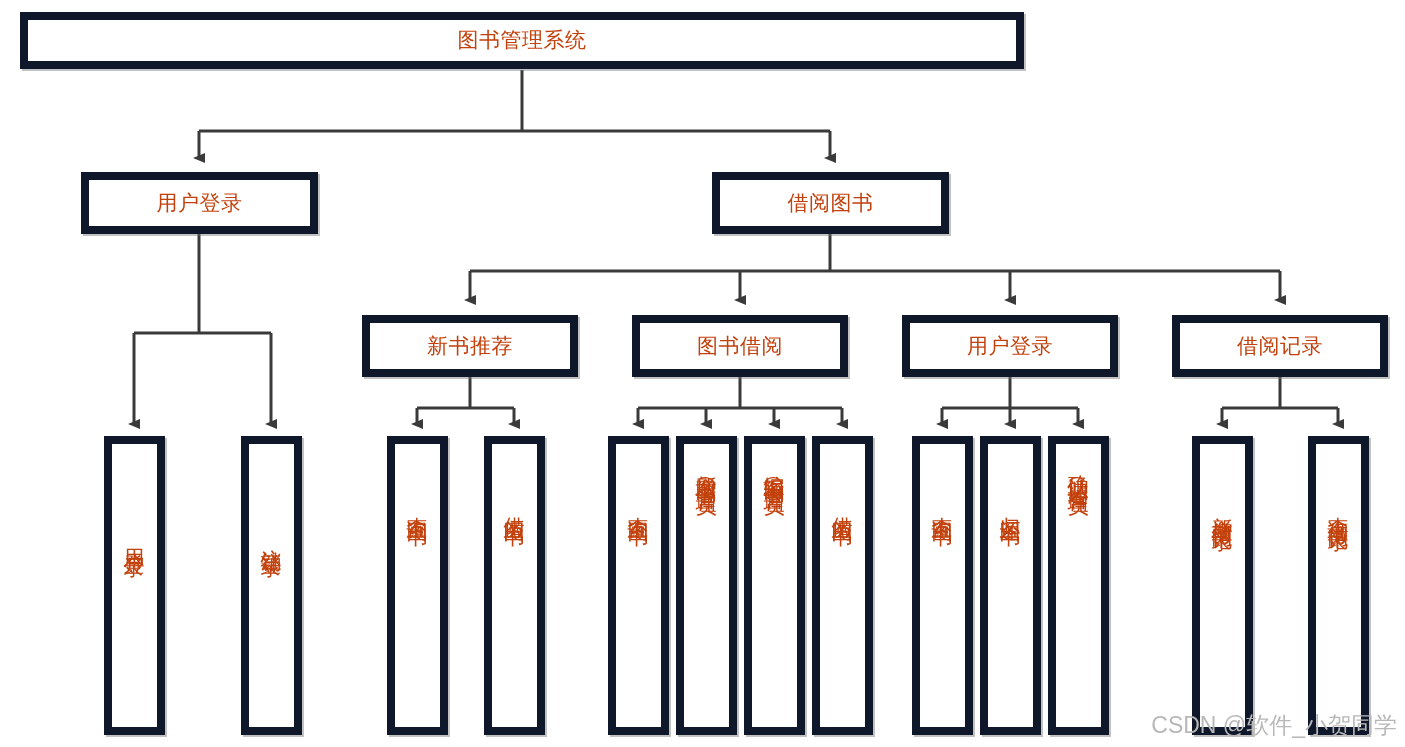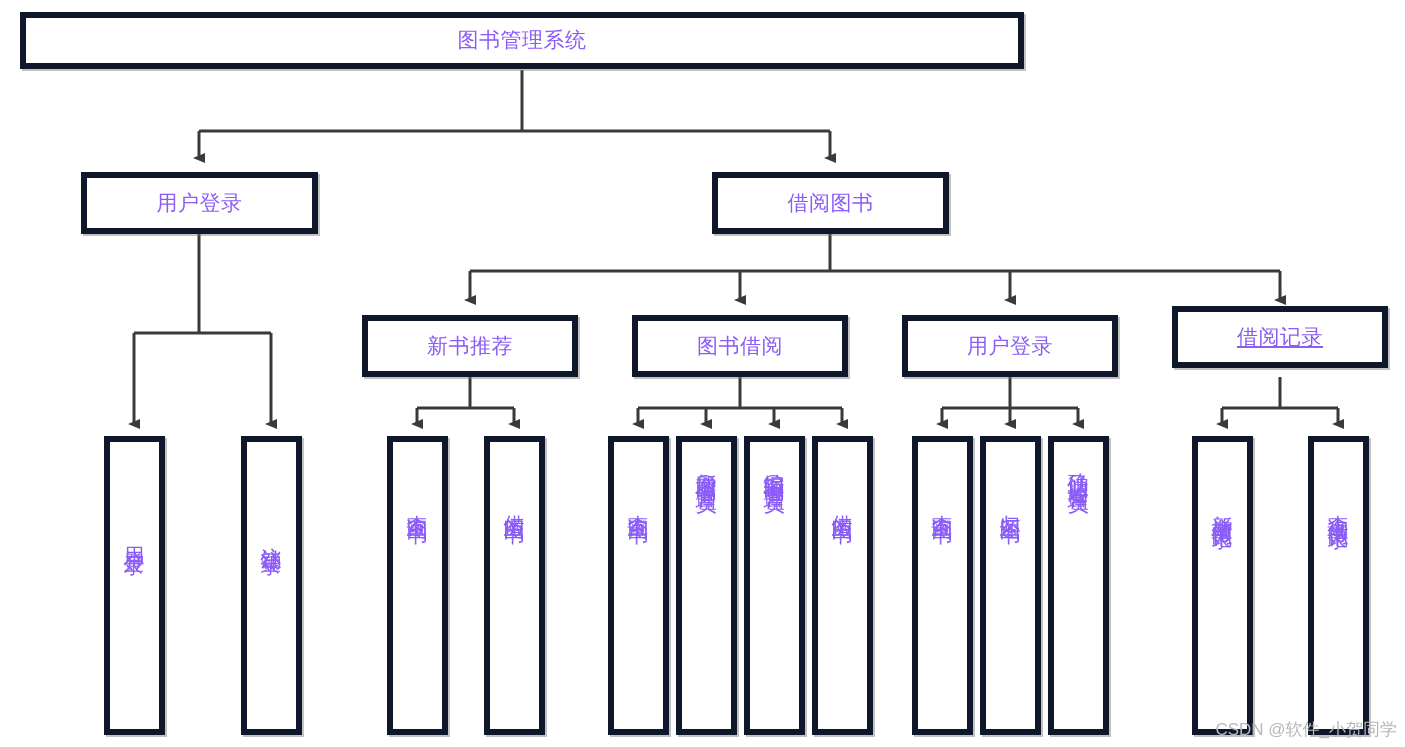--- a/index.html
+++ b/index.html
@@ -22,26 +22,26 @@
     left: 0;
     top: 0;
     width: 1405px;
     height: 747px;
     pointer-events: none;
   }
   .node {
     position: absolute;
     box-sizing: border-box;
     background: #ffffff;
-    border: 6px solid #0f172a;
+    border: 8px solid #0f172a;
     box-shadow: 2px 2px 0 rgba(120,120,120,0.45);
     display: flex;
     align-items: center;
     justify-content: center;
-    color: #8b5cf6;
+    color: #c2410c;
     z-index: 2;
   }
   .node-label {
     font-size: 21px;
     line-height: 1.15;
     letter-spacing: 0.5px;
     white-space: nowrap;
   }
   .node.vertical {
     align-items: flex-start;
@@ -59,21 +59,21 @@
   .node.vertical.mid .node-label {
     margin-top: 74px;
   }
   .node.vertical.mid2 .node-label {
     margin-top: 42px;
   }
   .watermark {
     position: absolute;
     right: 8px;
     bottom: 6px;
-    font-size: 17px;
+    font-size: 23px;
     color: #b8b8b8;
     z-index: 5;
     white-space: nowrap;
   }
 </style>
 </head>
 <body>
 
 <div id="canvas">
 
@@ -140,21 +140,21 @@
 
   <div class="node" style="left:632px; top:315px; width:216px; height:62px;">
     <span class="node-label">图书借阅</span>
   </div>
   <div class="node" style="left:362px; top:315px; width:216px; height:62px;">
     <span class="node-label">新书推荐</span>
   </div>
   <div class="node" style="left:902px; top:315px; width:216px; height:62px;">
     <span class="node-label">用户登录</span>
   </div>
-  <div class="node" style="left:1172px; top:306px; width:216px; height:62px;text-decoration:underline;">
+  <div class="node" style="left:1172px; top:315px; width:216px; height:62px;">
     <span class="node-label">借阅记录</span>
   </div>
 
   <div class="node vertical mid" style="left:104px; top:436px; width:61px; height:299px;">
     <span class="node-label">用户登录</span>
   </div>
   <div class="node vertical mid" style="left:241px; top:436px; width:61px; height:299px;">
     <span class="node-label">注销登录</span>
   </div>
 

